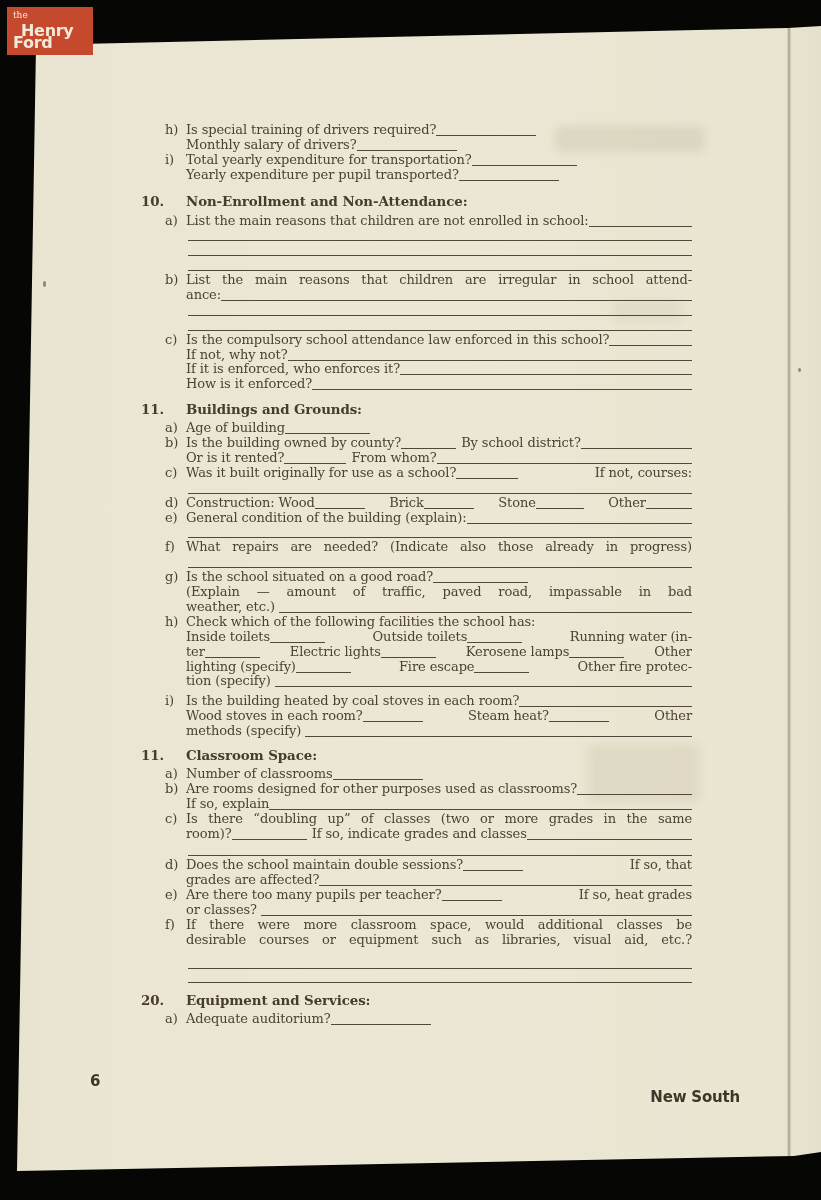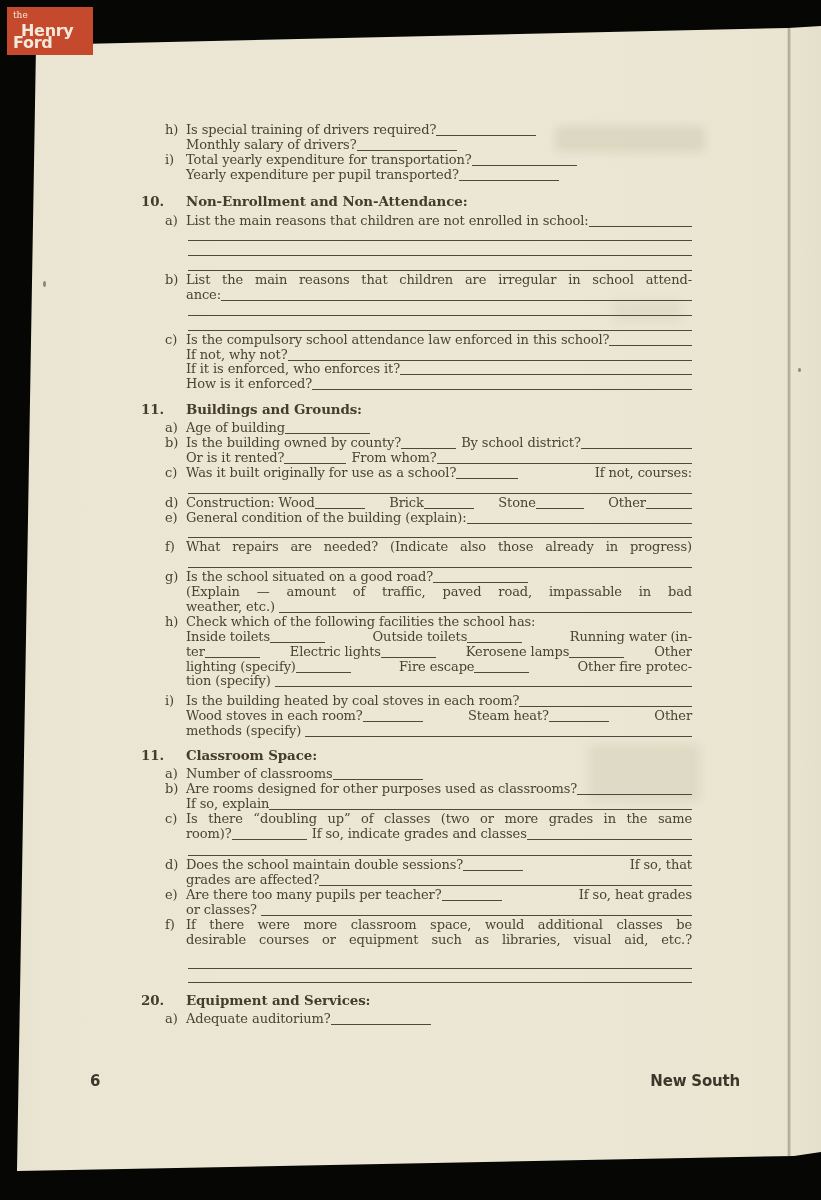--- a/index.html
+++ b/index.html
@@ -54,21 +54,21 @@
   .bk.fillb{flex:1 1 auto;min-width:18px;}
   .rule{height:14.9px;position:relative;}
   .rule::after{content:'';position:absolute;left:2px;right:0;bottom:2px;border-bottom:1.4px solid #52473a;}
 
   
   .footer-num,.footer-title{
     position:absolute;top:1072px;font-family:"DejaVu Sans","Liberation Sans",sans-serif;
     font-weight:bold;font-size:15px;color:#3e362b;letter-spacing:-.2px;
   }
   .footer-num{left:90px;}
-  .footer-title{right:81px;}
+  .footer-title{right:81px;margin-top:16px;}
 </style>
 </head>
 <body>
 
 <div class="page">
   <div class="fold"></div>
   <div class="smudge sm1"></div>
   <div class="smudge sm2"></div>
   <div class="smudge sm3"></div>
   <div class="speck sp1"></div>

